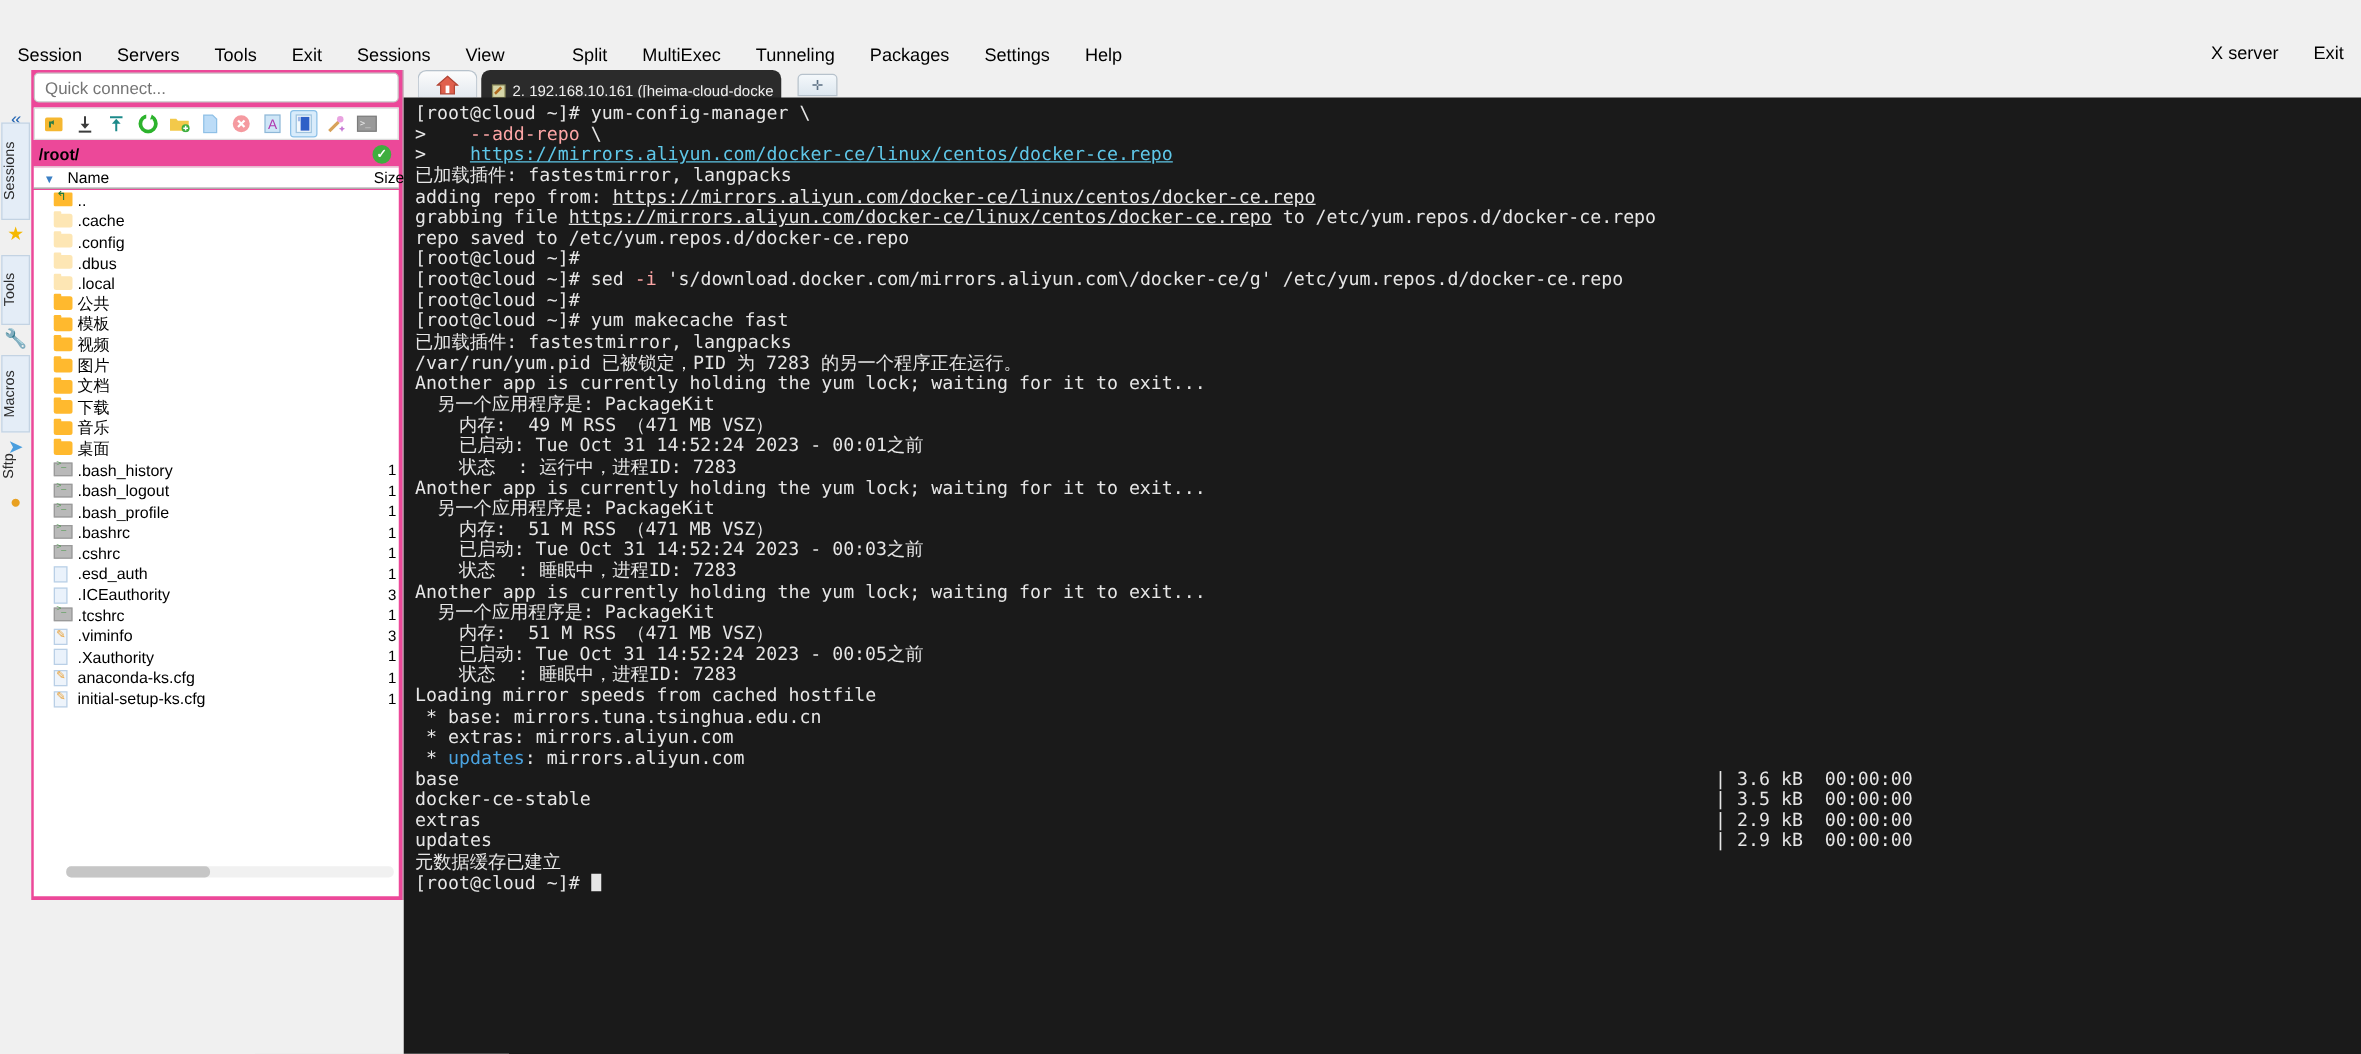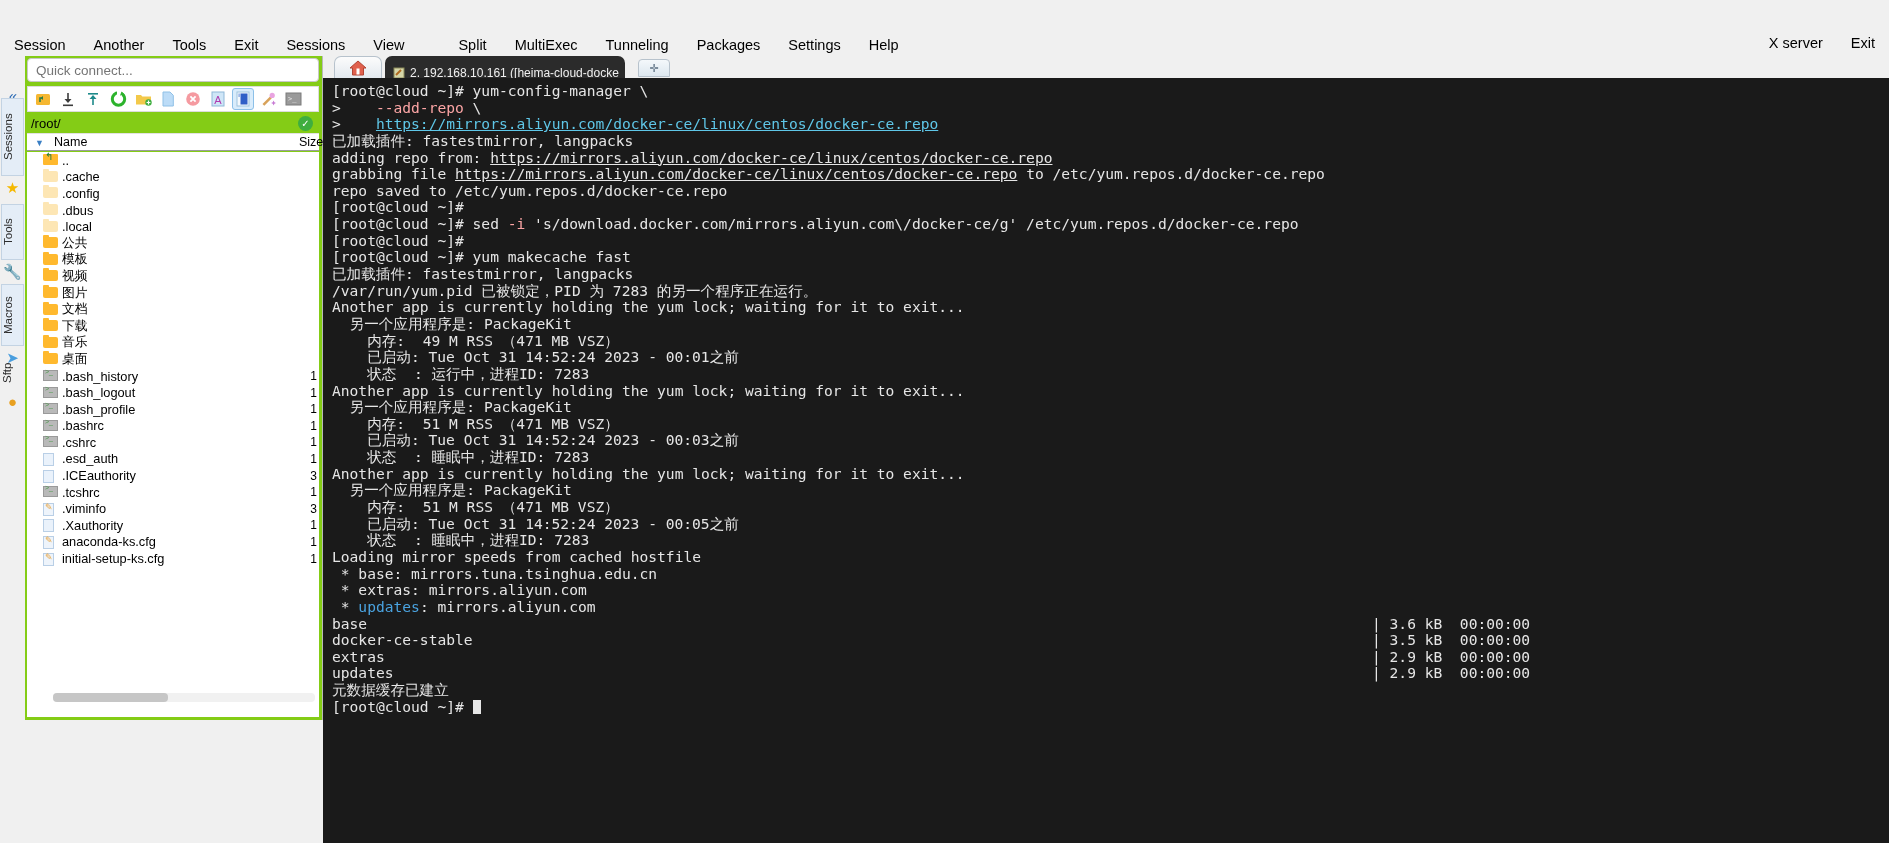--- a/index.html
+++ b/index.html
@@ -39,21 +39,21 @@
   }
   .rail-tab.plain { background: transparent; border: none; }
   .rail-ico {
     position: absolute; left: 3px; width: 19px; height: 19px;
     font-size: 15px; line-height: 19px; text-align: center;
   }
 
   
   .sftp {
     position: absolute; left: 25px; top: 22px; width: 298px; height: 664px;
-    background: #84cc16; border-right: 1px solid #b9b9b9;
+    background: #ec4899; border-right: 1px solid #b9b9b9;
   }
   .quickconnect {
     position: absolute; left: 2px; top: 2px; width: 292px; height: 24px;
     border: 1px solid #c8c8c8; border-radius: 4px; background: #fff;
     font-size: 13.5px; color: #8a8a8a; padding: 3px 8px; outline: none;
     font-family: "Liberation Sans", sans-serif;
   }
   .sftp-toolbar {
     position: absolute; left: 2px; top: 30px; width: 292px; height: 26px;
     background: #fff; border: 1px solid #dcdcdc;
@@ -61,21 +61,21 @@
   }
   .tb-btn {
     width: 22px; height: 22px; display: flex; align-items: center; justify-content: center;
     border-radius: 3px; cursor: pointer; position: relative;
   }
   .tb-btn.sel { background: #d9ecfb; border: 1px solid #8cc0e8; }
 
   .pathbar {
     position: absolute; left: 2px; top: 58px; width: 292px; height: 20px;
     border-bottom: 1px solid #e2e2e2; font-size: 13px; color: #000;
-    padding-left: 4px; line-height: 20px;
+    padding-left: 4px; line-height: 20px; font-weight: bold;
   }
   .path-ok {
     position: absolute; right: 6px; top: 2px; width: 15px; height: 15px;
     border-radius: 50%; background: #3fae3f; color: #fff;
     font-size: 10px; line-height: 15px; text-align: center;
   }
 
   .colhdr {
     position: absolute; left: 2px; top: 78px; width: 292px; height: 17px;
     background: #fff; border-bottom: 1px solid #9b9b9b;
@@ -175,21 +175,21 @@
   }
 </style>
 </head>
 <body>
 
 <div id="app">
 
   <div class="menubar">
     <div id="menu-left" style="display:flex;">
         <div class="menu-item">Session</div>
-        <div class="menu-item">Another</div>
+        <div class="menu-item">Servers</div>
         <div class="menu-item">Tools</div>
         <div class="menu-item">Exit</div>
         <div class="menu-item">Sessions</div>
         <div class="menu-item">View</div>
       </div>
     <div class="menu-grp-gap"></div>
     <div id="menu-right-group" style="display:flex;">
         <div class="menu-item">Split</div>
         <div class="menu-item">MultiExec</div>
         <div class="menu-item">Tunneling</div>

